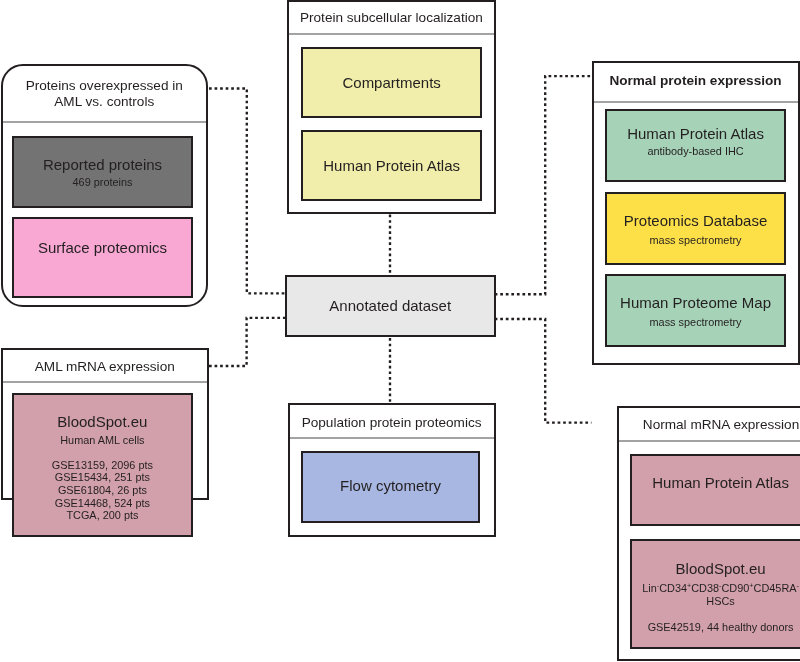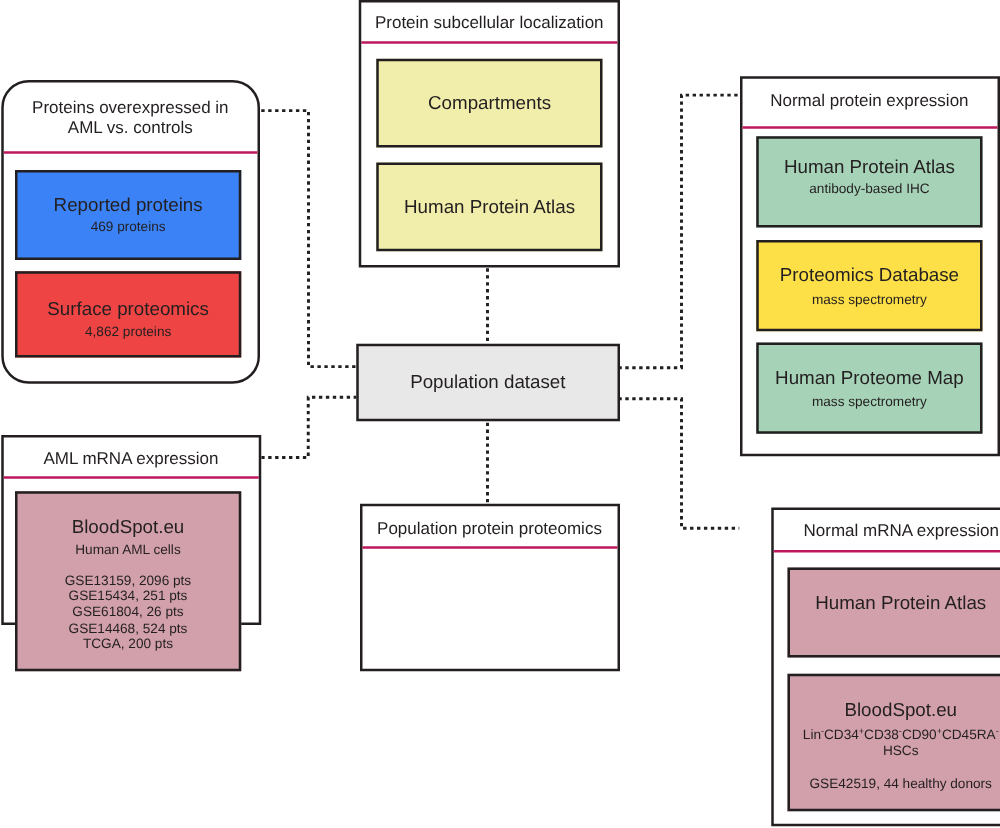--- a/index.html
+++ b/index.html
@@ -3,21 +3,21 @@
 <meta charset="utf-8">
 <title>Study design diagram</title>
 <style>
   html,body{margin:0;padding:0;background:#ffffff;}
   body{width:800px;height:662px;position:relative;overflow:hidden;
        font-family:"Liberation Sans",sans-serif;color:#231f20;
        -webkit-font-smoothing:antialiased;}
   .t1,.t2,.panel-head span,.gse{transform:translateZ(0);backface-visibility:hidden;}
   .panel{position:absolute;box-sizing:border-box;border:2px solid #231f20;background:#ffffff;}
   .panel-head{position:absolute;left:0;right:0;top:0;
-              border-bottom:2px solid #be185d;box-sizing:border-box;}
+              border-bottom:2px solid #a3a3a3;box-sizing:border-box;}
   .panel-head span{position:absolute;left:0;right:0;font-size:13.6px;line-height:16.2px;text-align:center;}
   .card{position:absolute;box-sizing:border-box;border:2px solid #231f20;text-align:center;}
   .t1,.t2,.gse{position:absolute;left:-2px;right:-2px;text-align:center;}
   .t1{font-size:15px;line-height:18px;}
   .t2{font-size:10.9px;line-height:14px;}
   .gse{font-size:10.9px;line-height:12.7px;}
   sup{font-size:7.2px;line-height:0;vertical-align:3.6px;}
   svg.links{position:absolute;left:0;top:0;width:800px;height:662px;overflow:visible;}
   svg.links path{fill:none;stroke:#231f20;stroke-width:2.35;stroke-dasharray:2.7 2.85;stroke-linecap:butt;}
 </style>
@@ -30,27 +30,26 @@
   <path d="M 390 214.6 L 390 274.5"></path>
   <path d="M 390 338.1 L 390 402.5"></path>
   <path d="M 494.7 294.2 L 545.2 294.2 L 545.2 76.1 L 591.4 76.1"></path>
   <path d="M 494.7 319 L 545.2 319 L 545.2 422.6 L 591.4 422.6"></path>
 </svg>
 
 <div class="panel" style="left:0.5px;top:63.5px;width:207.5px;height:243px;border-radius:22px;">
   <div class="panel-head" style="height:57.5px;">
     <span style="top:12.5px" class="wrap">Proteins overexpressed in<br>AML vs. controls</span>
   </div>
-  <div class="card" style="left: 9.5px; top: 70.5px; width: 181px; height: 72px; background-color: #3b82f6;">
+  <div class="card" style="left: 9.5px; top: 70.5px; width: 181px; height: 72px; background-color: #737373;">
     <div class="t1" style="top:17.6px">Reported proteins</div>
     <div class="t2" style="top:37.0px">469 proteins</div>
   </div>
-  <div class="card" style="left: 9.5px; top: 151.5px; width: 181px; height: 69px; background-color: #ef4444;">
+  <div class="card" style="left: 9.5px; top: 151.5px; width: 181px; height: 81px; background-color: #f9a8d4;">
     <div class="t1" style="top:19.8px">Surface proteomics</div>
-    <div class="t2" style="top:40.1px">4,862 proteins</div>
   </div>
 </div>
 
 <div class="panel" style="left:0.5px;top:347.5px;width:208.5px;height:152px;">
   <div class="panel-head" style="height:33.8px;">
     <span style="top:9.6px">AML mRNA expression</span>
   </div>
   <div class="card" style="left: 9.3px; top: 43px; width: 181.2px; height: 144.5px; background-color: rgb(209, 160, 171);">
     <div class="t1" style="top:18.4px">BloodSpot.eu</div>
     <div class="t2" style="top:38.0px">Human AML cells</div>
@@ -64,31 +63,34 @@
   </div>
   <div class="card" style="left: 12.3px; top: 44.75px; width: 180.7px; height: 71.8px; background-color: rgb(240, 238, 170);">
     <div class="t1" style="top:25.3px">Compartments</div>
   </div>
   <div class="card" style="left: 12.3px; top: 127.95px; width: 180.7px; height: 71.7px; background-color: rgb(240, 238, 170);">
     <div class="t1" style="top:25.3px">Human Protein Atlas</div>
   </div>
 </div>
 
 <div class="card" style="left: 285px; top: 274.5px; width: 210.5px; height: 62.5px; background-color: rgb(232, 232, 232);">
-  <div class="t1" style="top:20.7px">Population dataset</div>
+  <div class="t1" style="top:20.7px">Annotated dataset</div>
 </div>
 
 <div class="panel" style="left:287.5px;top:402.5px;width:208.2px;height:134.5px;">
   <div class="panel-head" style="height:34.4px;">
     <span style="top:10.4px">Population protein proteomics</span>
   </div>
+  <div class="card" style="left: 11.1px; top: 46px; width: 179.9px; height: 72px; background-color: rgb(167, 183, 225);">
+    <div class="t1" style="top:24.1px">Flow cytometry</div>
+  </div>
 </div>
 
 <div class="panel" style="left:591.5px;top:60.7px;width:208px;height:303.9px;">
-  <div class="panel-head" style="height:40px;">
+  <div class="panel-head" style="height:40px;font-weight:bold;">
     <span style="top:10.4px">Normal protein expression</span>
   </div>
   <div class="card" style="left: 11.1px; top: 46.1px; width: 181.9px; height: 72.9px; background-color: rgb(166, 211, 184);">
     <div class="t1" style="top:14.1px">Human Protein Atlas</div>
     <div class="t2" style="top:33.6px">antibody-based IHC</div>
   </div>
   <div class="card" style="left: 11.1px; top: 129.3px; width: 181.9px; height: 72.6px; background-color: #fde047;">
     <div class="t1" style="top:17.9px">Proteomics Database</div>
     <div class="t2" style="top:39.2px">mass spectrometry</div>
   </div>

